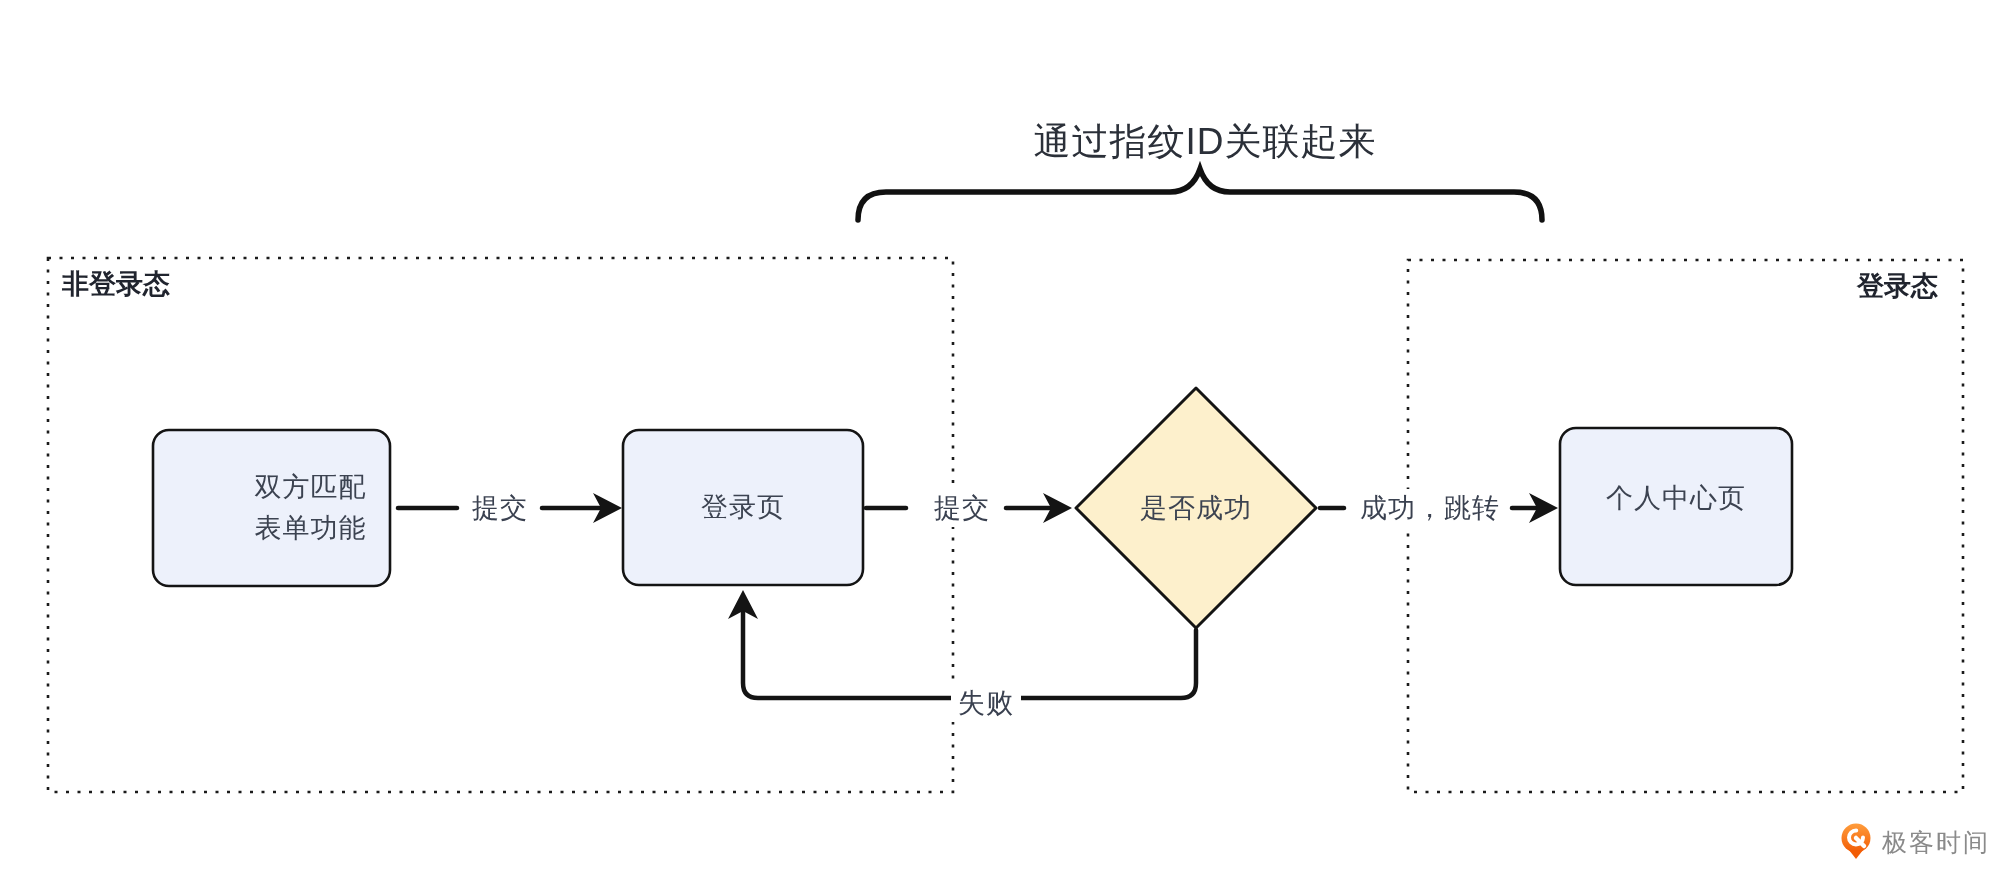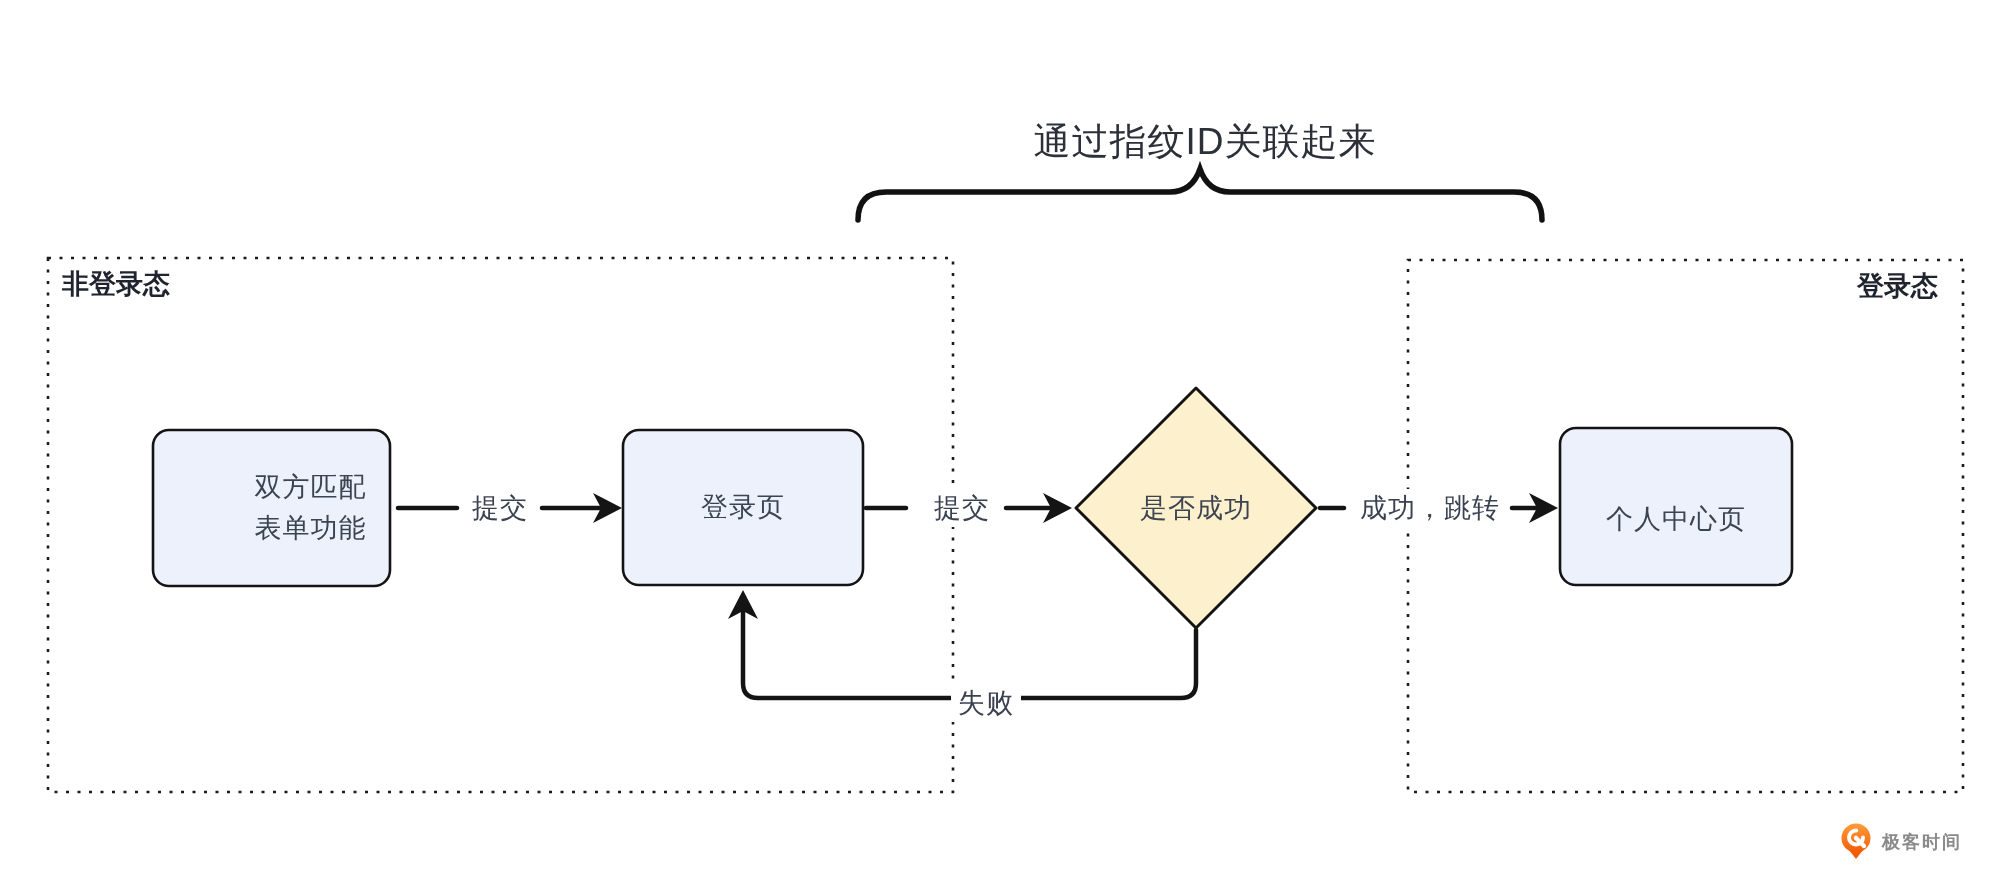--- a/index.html
+++ b/index.html
@@ -25,22 +25,22 @@
   .edge-label{
     font-size:27px;color:#3a4150;letter-spacing:1px;
     transform:translate(-50%,-50%);
     background:#ffffff;padding:1px 7px;white-space:nowrap;text-align:center;
   }
   .brand{
     position:absolute;left:1840px;top:820px;width:160px;height:44px;
     display:flex;align-items:center;
   }
   .brand .brand-text{
-    font-size:18px;color:#8a8a8a;letter-spacing:2px;margin-left:8px;
-    font-weight:700;white-space:nowrap;
+    font-size:25px;color:#8a8a8a;letter-spacing:2px;margin-left:8px;
+    font-weight:400;white-space:nowrap;
   }
 </style>
 </head>
 <body>
 
 <div class="stage">
 
   <svg class="canvas" width="2014" height="872" viewBox="0 0 2014 872">
     <defs>
       <linearGradient id="gkGrad" x1="0" y1="0" x2="0" y2="1">
@@ -86,21 +86,21 @@
 
   <div class="txt region-label" style="right:76px;top:268px;left:auto;">登录态</div>
 
   <div class="txt node-label" style="left:153px;top:430px;width:237px;height:156px;padding-left:39px;">双方匹配
 表单功能</div>
 
   <div class="txt node-label" style="left:623px;top:430px;width:240px;height:155px;">登录页</div>
 
   <div class="txt node-label" style="left:1076px;top:388px;width:240px;height:240px;">是否成功</div>
 
-  <div class="txt node-label" style="left:1560px;top:441px;width:232px;height:157px;">个人中心页</div>
+  <div class="txt node-label" style="left:1560px;top:420px;width:232px;height:157px;">个人中心页</div>
 
   <div class="txt edge-label" style="left:500px;top:508px;">提交</div>
 
   <div class="txt edge-label" style="left:962px;top:508px;">提交</div>
 
   <div class="txt edge-label" style="left:1430px;top:508px;">成功，跳转</div>
 
   <div class="txt edge-label" style="left:986px;top:703px;">失败</div>
 
   <div class="brand">

